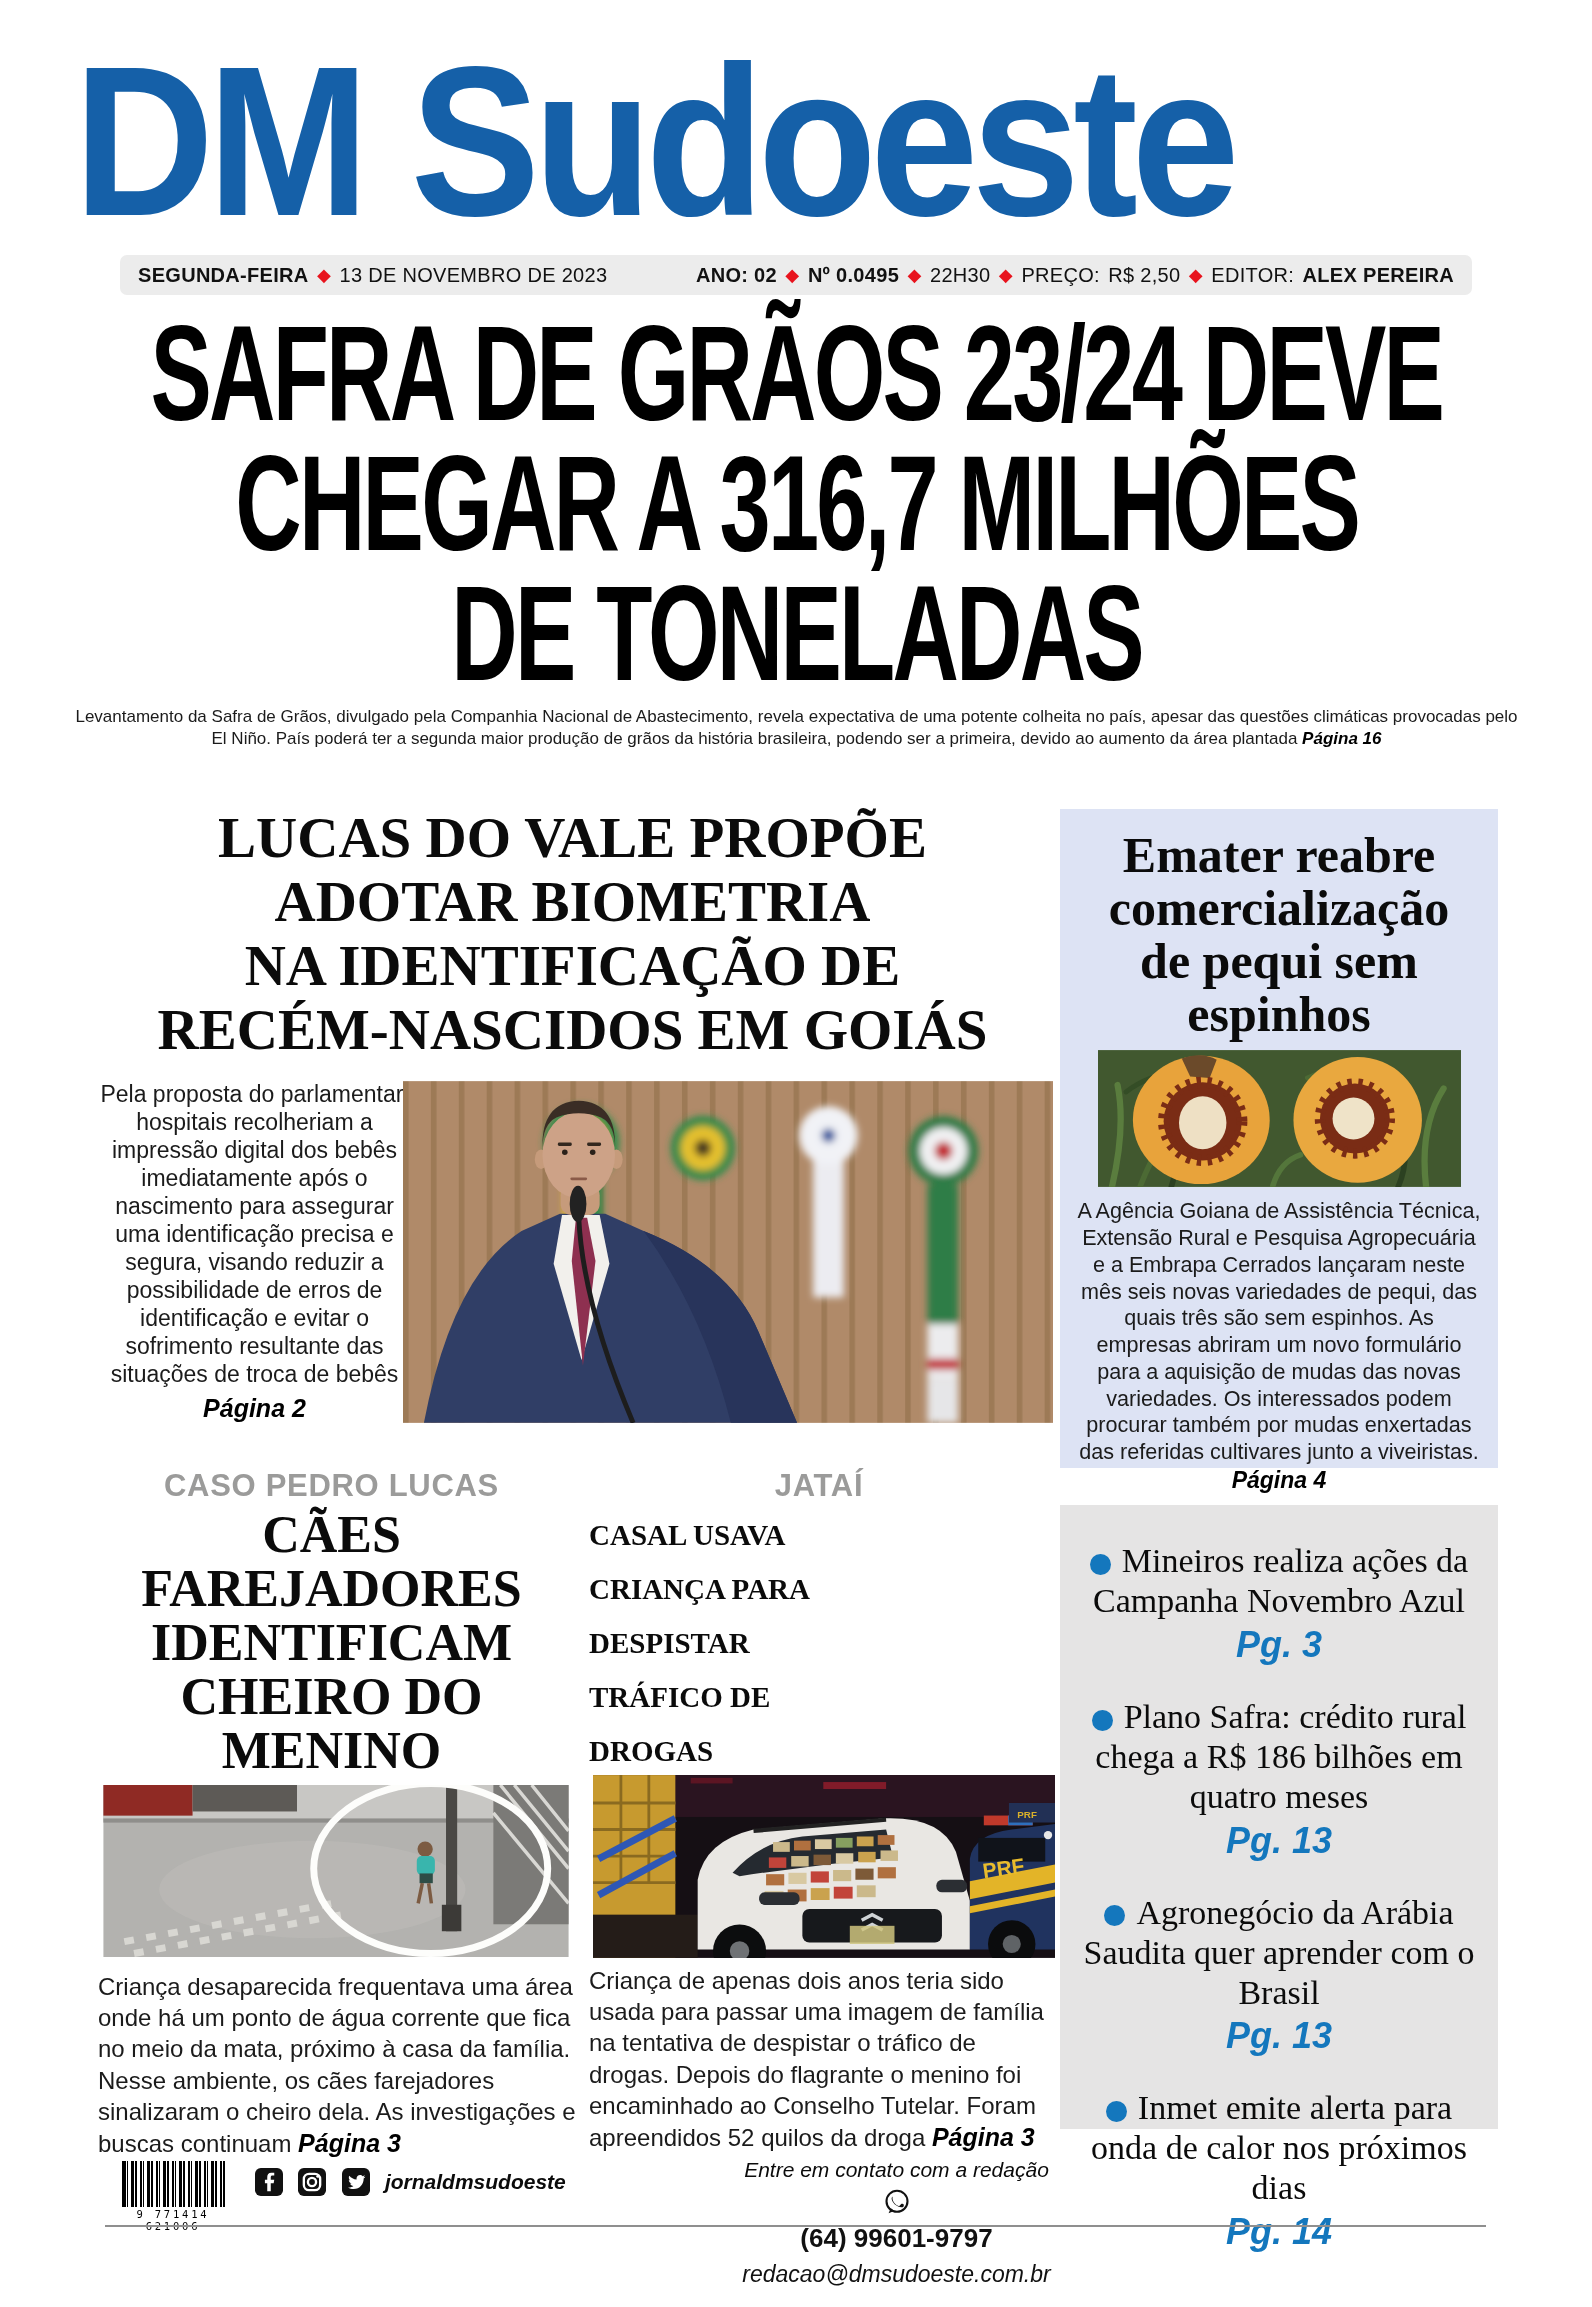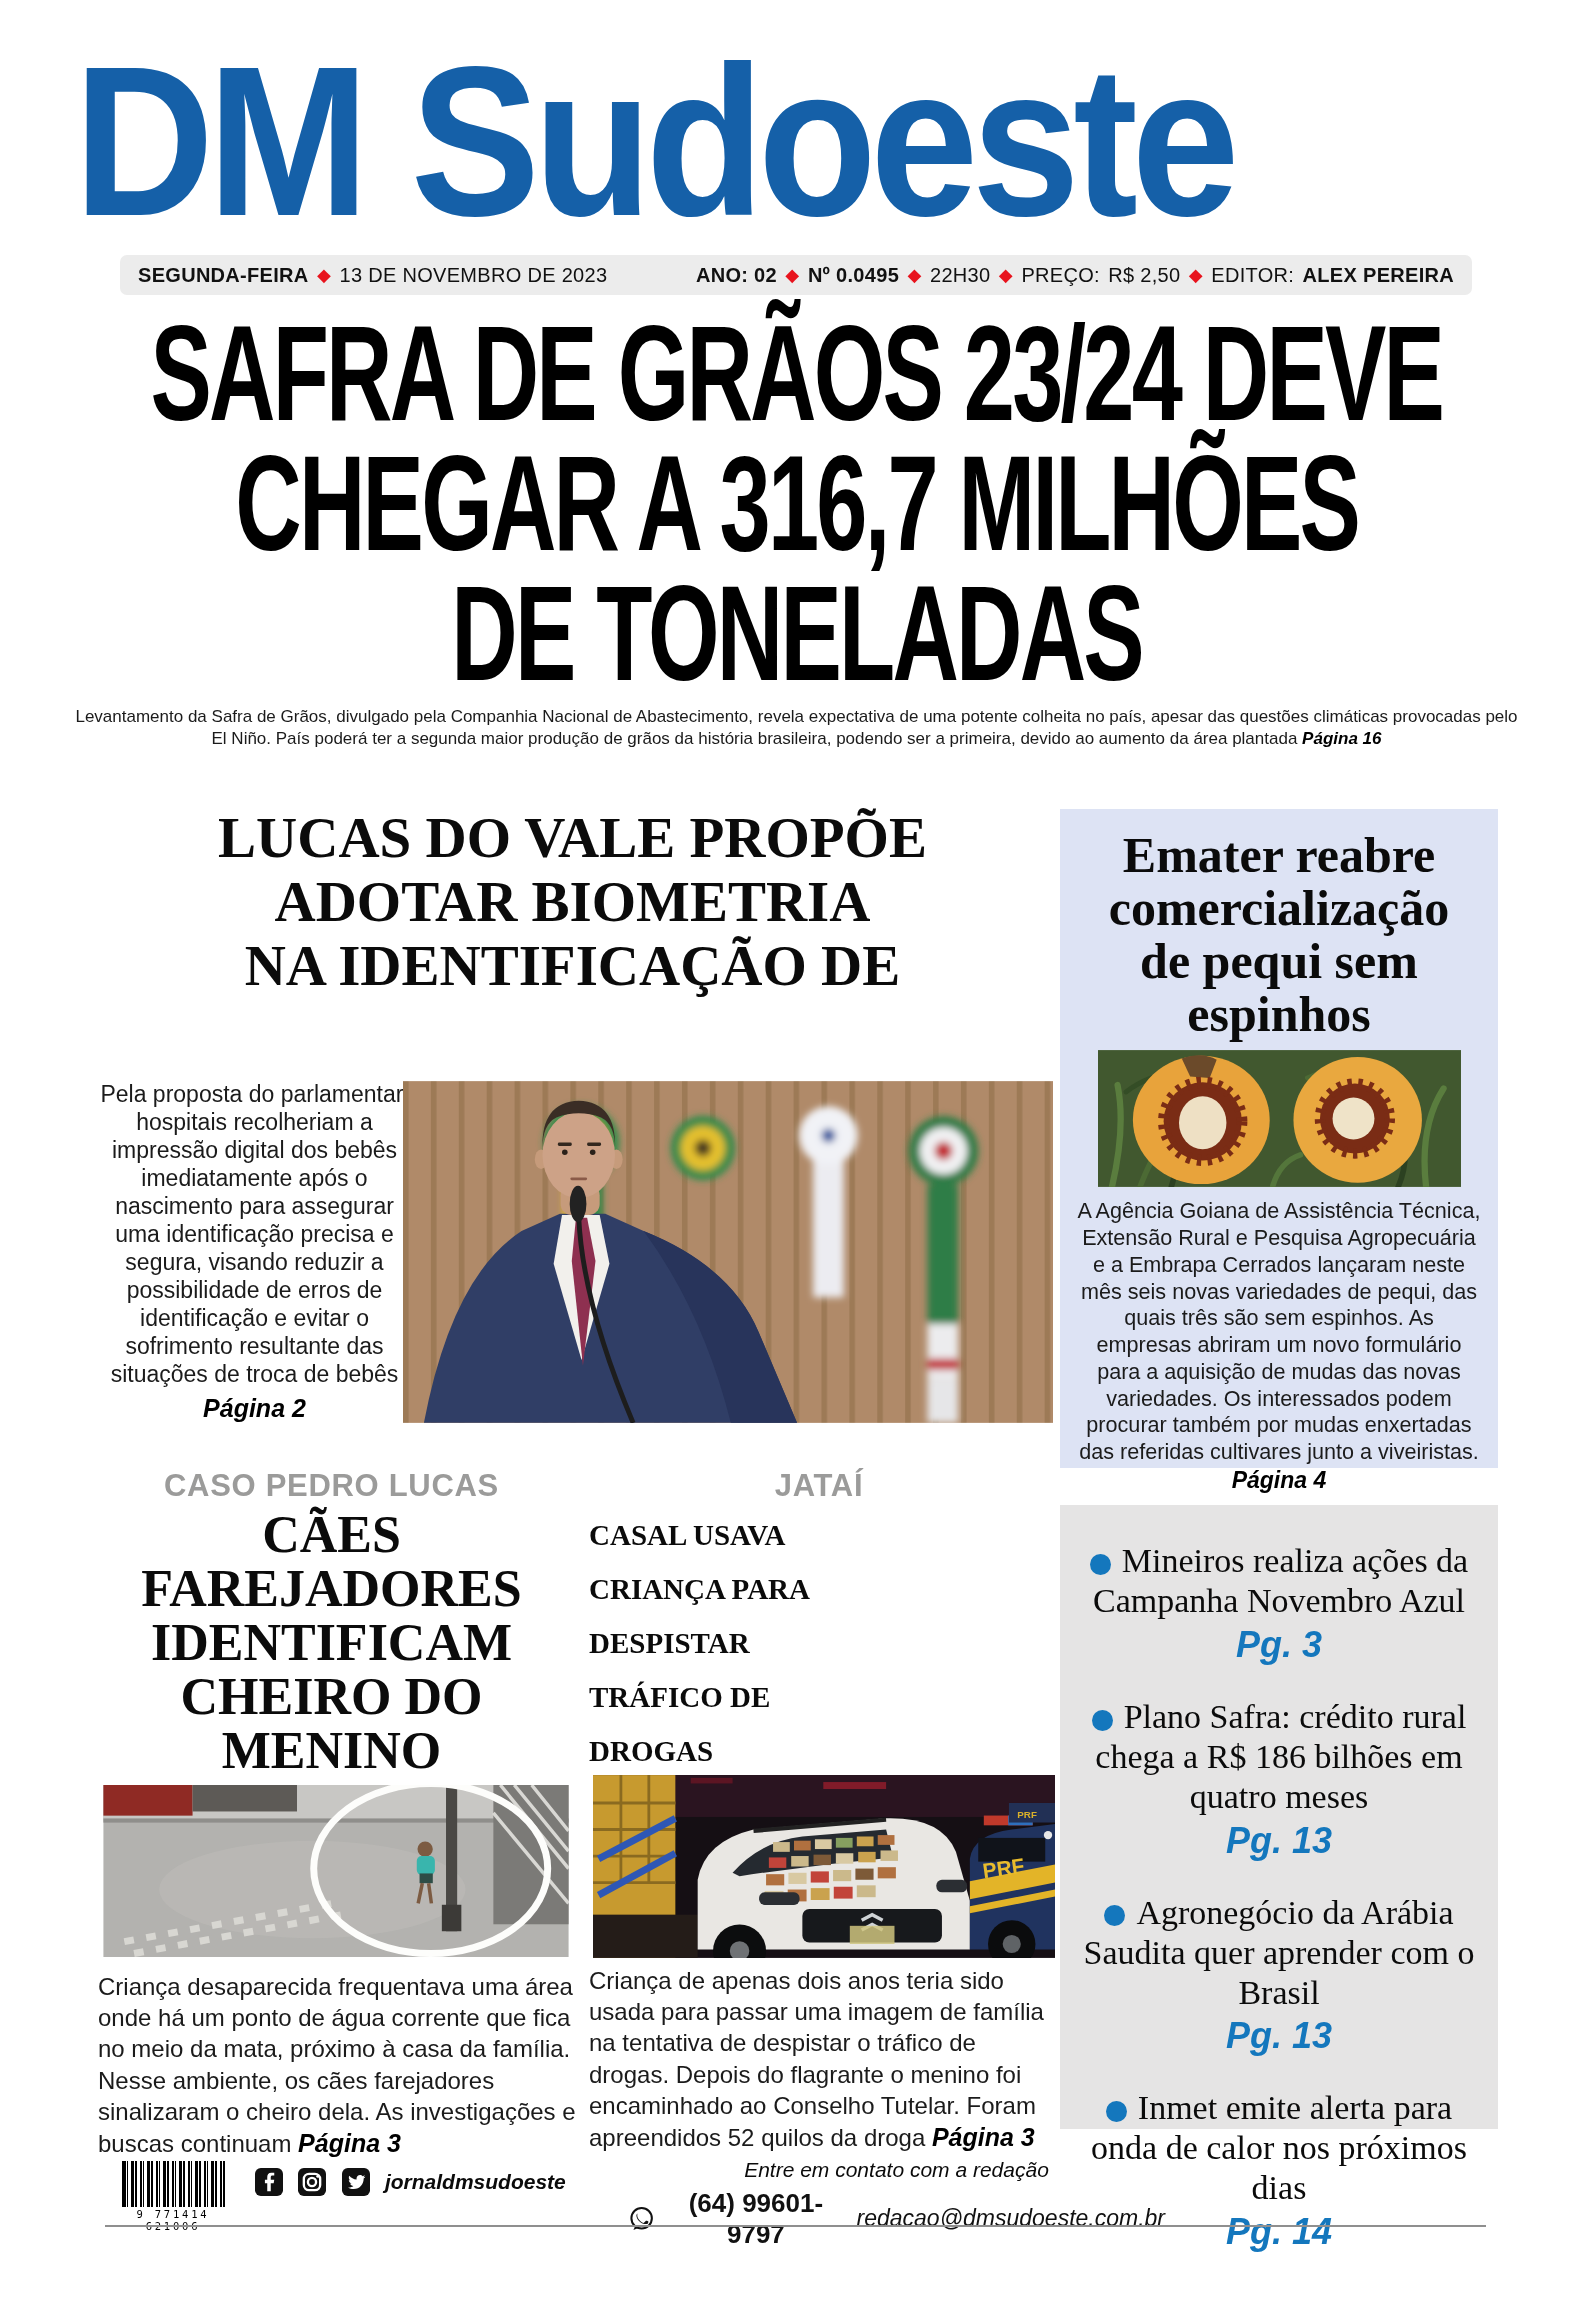--- a/index.html
+++ b/index.html
@@ -71,21 +71,21 @@
   
   .barcode{top:2161px;left:122px;width:99px;height:46px;
     background:repeating-linear-gradient(90deg,#000 0 2.1px,#fff 2.1px 3.5px,#000 3.5px 4.2px,#fff 4.2px 7px,#000 7px 9.8px,#fff 9.8px 11px,#000 11px 12.6px,#fff 12.6px 16px);
     border-left:2.1px solid #000;border-right:2.1px solid #000;}
   .barcode-digits{top:2208px;left:117px;width:112px;text-align:center;font-size:10.5px;letter-spacing:2.8px;font-family:"DejaVu Sans Mono", monospace;color:#000;}
   .social{top:2168px;left:255px;display:flex;align-items:center;gap:15.3px;}
   .social .icon{width:28px;height:28px;}
   .handle{font-size:21px;font-weight:bold;font-style:italic;color:#0b0b0b;}
   .contact{top:2158px;left:628px;width:537px;text-align:center;}
   .contact-heading{font-style:italic;font-size:21px;color:#0b0b0b;}
-  .contact-row{margin-top:5.6px;display:flex;align-items:center;justify-content:center;gap:7px;}
+  .contact-row{margin-top:5.6px;display:flex;align-items:center;justify-content:center;gap:7px;flex-direction:column;}
   .phone{font-weight:bold;font-size:26px;}
   .email{font-style:italic;font-size:23px;}
   .rule{top:2225px;left:105px;width:1381px;height:2.1px;background:#8f8f8f;}
 
   .photo{display:block;}
 </style>
 </head>
 <body>
 
 <div class="abs logo">
@@ -124,20 +124,21 @@
       <span>DE TONELADAS</span>
     </div>
 </div>
 
 <div class="abs deck"><span>Levantamento da Safra de Grãos, divulgado pela Companhia Nacional de Abastecimento, revela expectativa de uma potente colheita no país, apesar das questões climáticas provocadas pelo El Niño. País poderá ter a segunda maior produção de grãos da história brasileira, podendo ser a primeira, devido ao aumento da área plantada </span><span class="pageref">Página 16</span></div>
 
 <div class="abs serif bio-head">
   <div>LUCAS DO VALE PROPÕE</div>
   <div>ADOTAR BIOMETRIA</div>
   <div>NA IDENTIFICAÇÃO DE</div>
+  <div>RECÉM-NASCIDOS EM GOIÁS</div>
 </div>
 
 <div class="abs bio-body">
   <span>Pela proposta do parlamentar, hospitais recolheriam a impressão digital dos bebês imediatamente após o nascimento para assegurar uma identificação precisa e segura, visando reduzir a possibilidade de erros de identificação e evitar o sofrimento resultante das situações de troca de bebês</span>
   <span class="pageref">Página 2</span>
 </div>
 
 <svg class="abs photo" style="top:1081px;left:403px" width="650" height="342" viewBox="0 0 932 490">
   <defs>
     <pattern id="wood" width="40" height="12" patternUnits="userSpaceOnUse">

